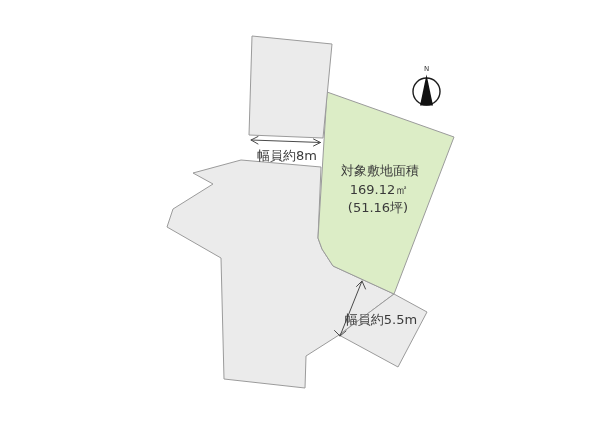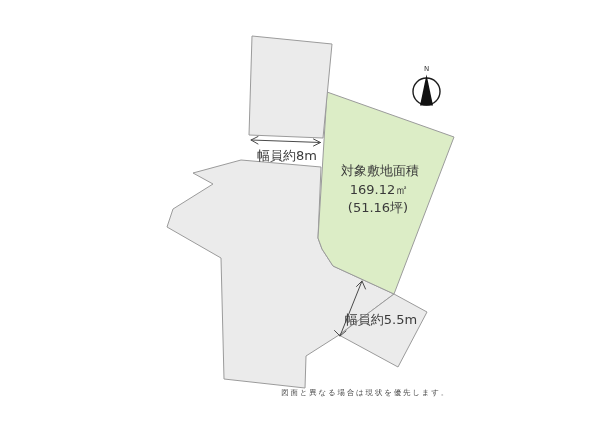--- a/index.html
+++ b/index.html
@@ -64,14 +64,13 @@
 
     <text class="lbl lbl-mid" x="287" y="160">幅員約8m</text>
 
     <text class="lbl lbl-mid" x="380" y="175">対象敷地面積</text>
     <text class="lbl lbl-mid" x="379" y="194">169.12㎡</text>
     <text class="lbl lbl-mid" x="378" y="212">(51.16坪)</text>
 
     <text class="lbl lbl-mid" x="381" y="324">幅員約5.5m</text>
   </svg>
 
-  <div id="disclaimer">図面と異なる場合は現状を優先します。</div>
 </div>
 
 </body></html>

